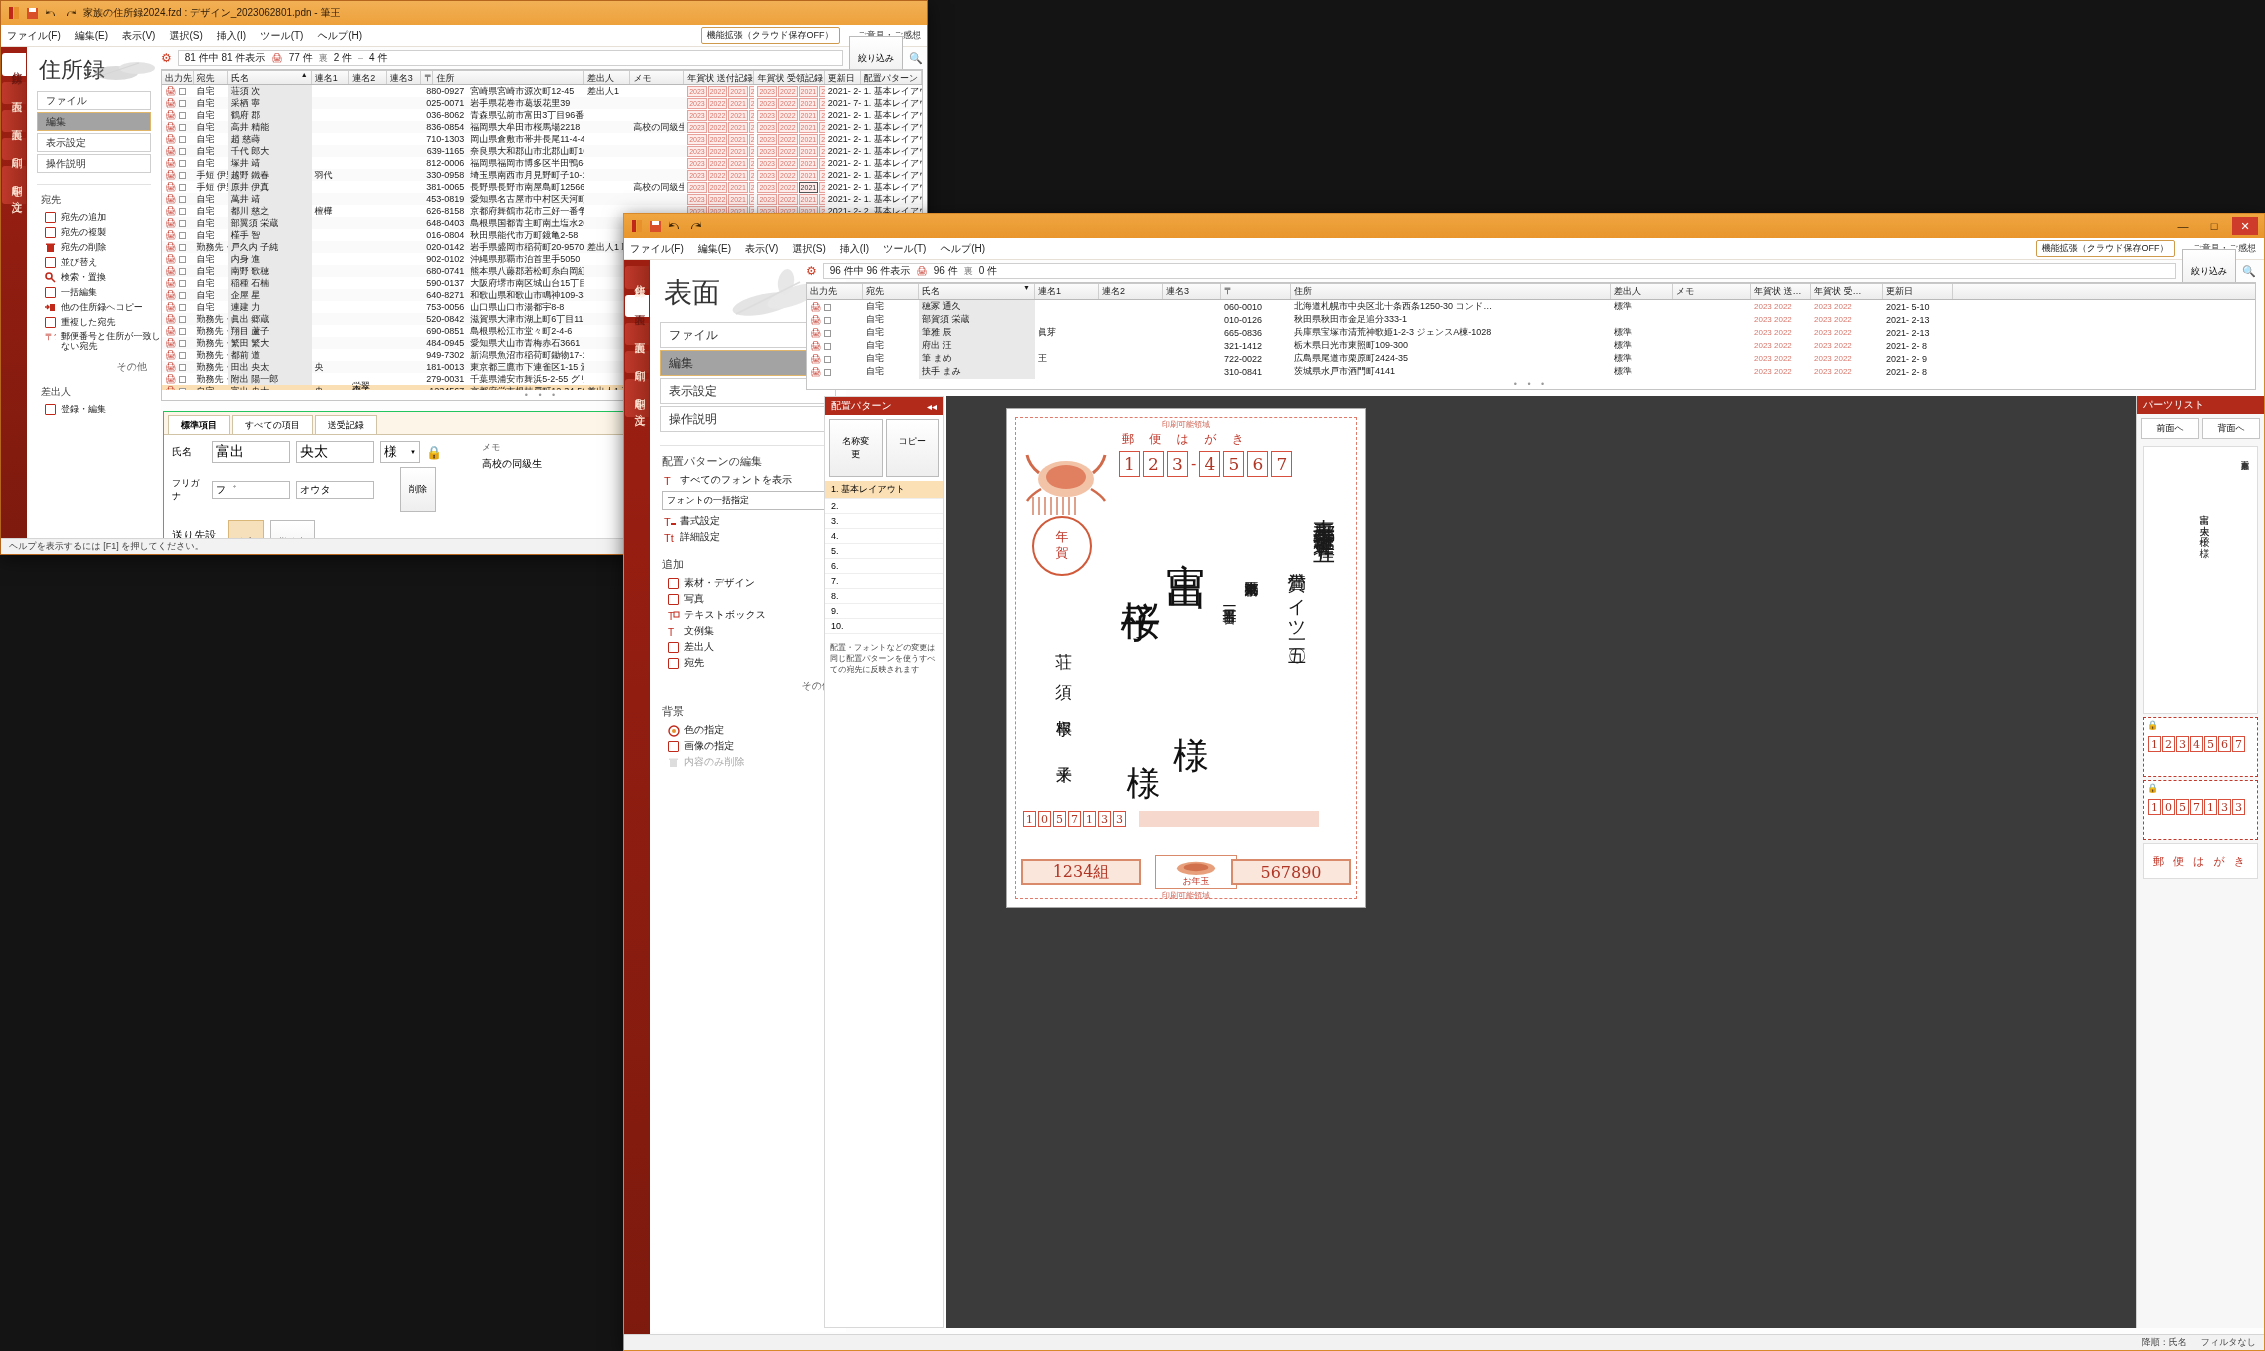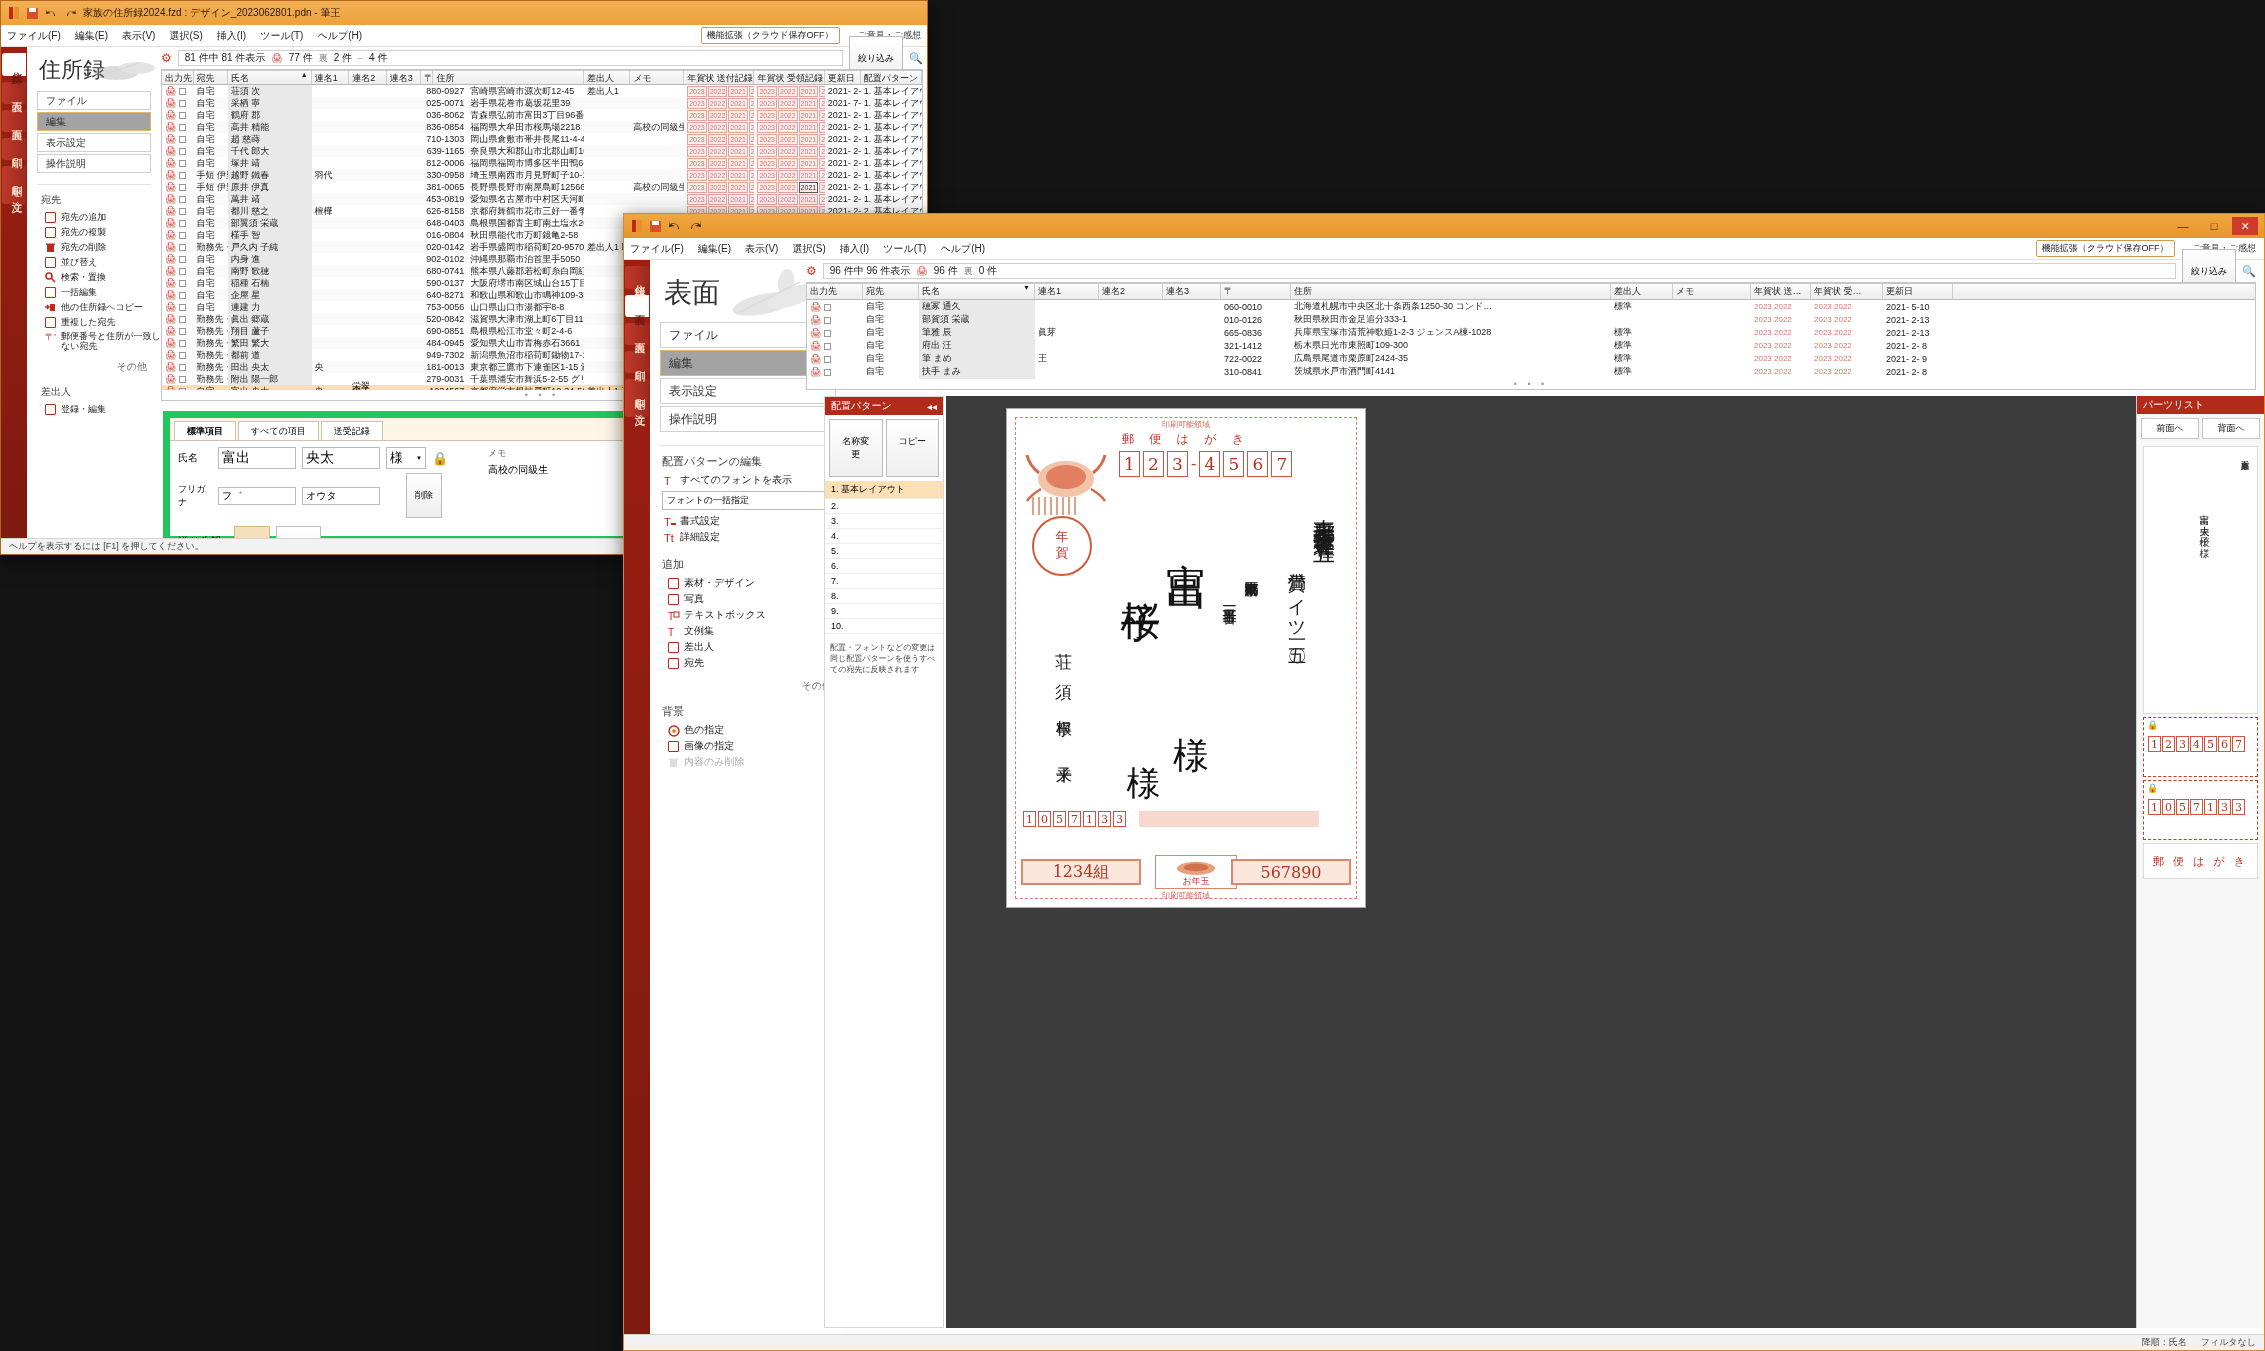--- a/index.html
+++ b/index.html
@@ -67,21 +67,21 @@
   .leafdeco { position:absolute; opacity:.35; }
   .navbtn { margin: 2px 10px; height: 19px; border:1px solid #cfcfcf; background:#fff;
             display:flex; align-items:center; padding-left:8px; font-size:10px; color:#333; }
   .navbtn.active { background:#a3a3a3; border-color:#e0b76a; }
   .navsect { font-size: 10px; color:#444; padding: 8px 0 3px 14px; }
   .navitem { display:flex; align-items:center; gap:5px; padding: 1px 0 1px 18px; font-size: 9px; color:#222; }
   .navitem .ic { width:11px; height:11px; flex:none; display:inline-block; }
   .minir { display:inline-block; width:11px; height:11px; border:1.5px solid #c0281a; border-radius:1px;}
 
   
-  .editor { position:absolute; background:#fdf6e8; border:7px solid #22c55e; }
+  .editor { position:absolute; background:#fdf6e8; border:1px solid #22c55e; }
   .etabs { display:flex; gap:2px; padding: 3px 4px 0 4px; }
   .etab { font-size:9px; padding: 3px 12px; background:#fff; border:1px solid #d0c3a6;
           border-bottom:none; }
   .etab.active { background:#fff; font-weight:bold; }
   .efield { border:1px solid #bbb; background:#fff; font-size:10px; padding:1px 3px; }
 
   
   .card { position:absolute; background:#fff; border:1px solid #aaa; }
   .cardinner { position:absolute; inset:8px; border:1px dashed #e07a6a; }
   .vtxt { writing-mode: vertical-rl; text-orientation: upright; font-family:"DejaVu Serif","Liberation Serif",serif; }

